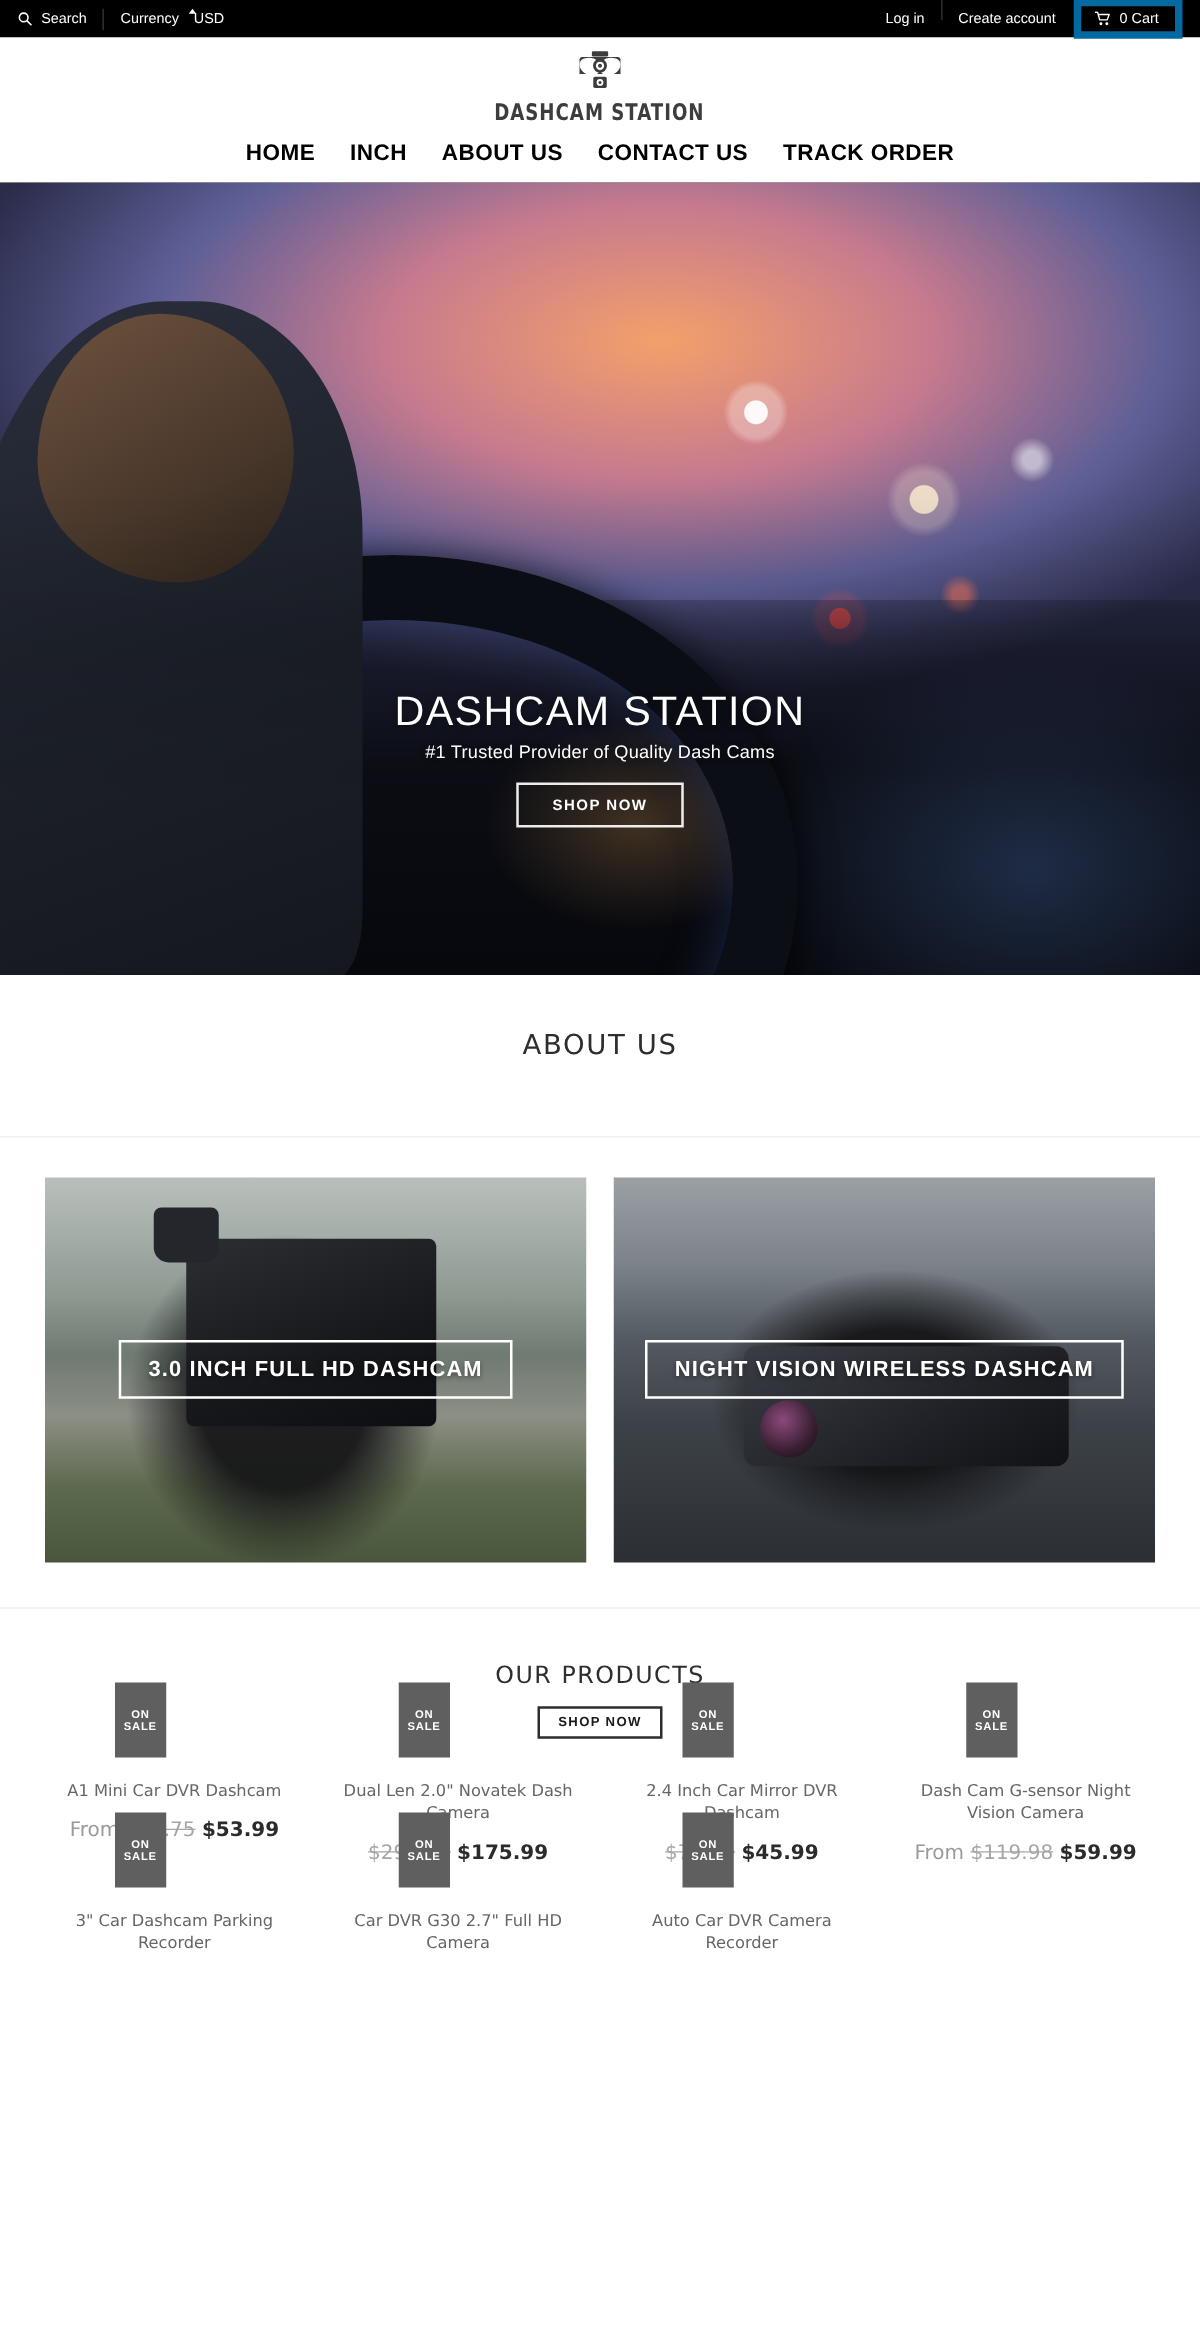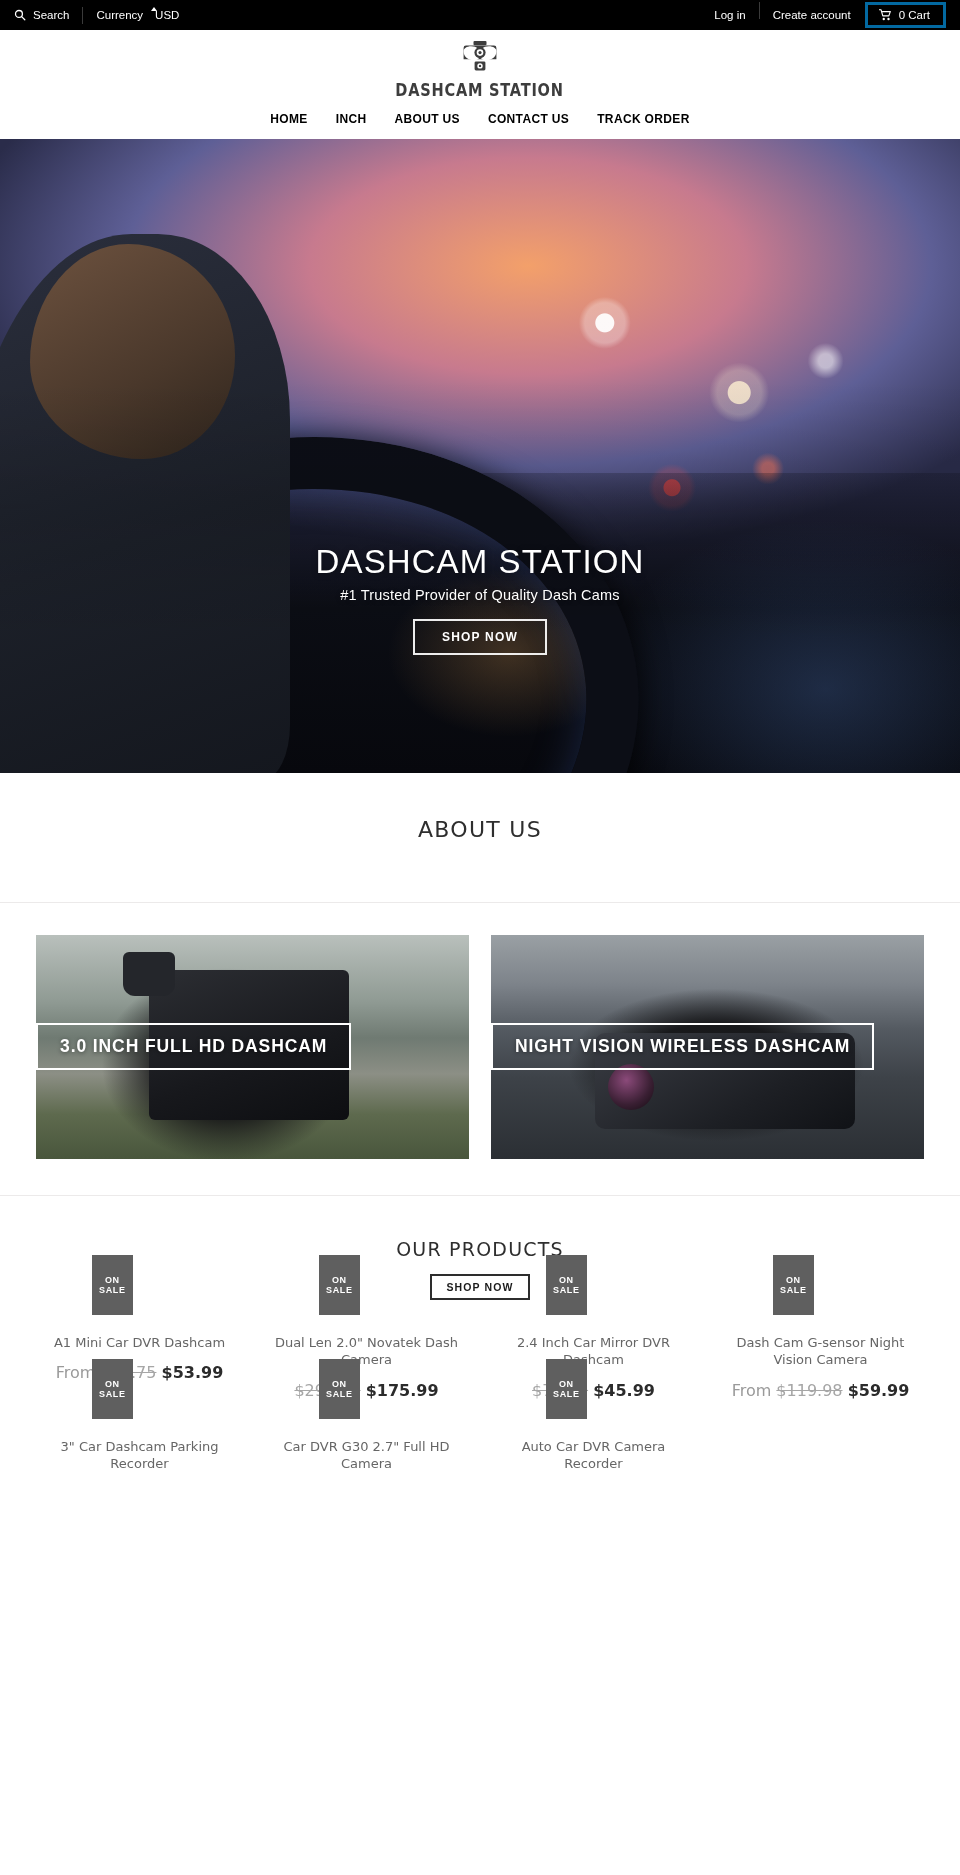--- a/index.html
+++ b/index.html
@@ -43,21 +43,21 @@
   }
   .cur-wrap { position:relative; display:flex; align-items:center; margin-left:4px; }
   .cur-caret {
     position:absolute; left: 4px; top: -2px;
     width:0; height:0;
     border-left:3px solid transparent;
     border-right:3px solid transparent;
     border-bottom:4px solid #fff;
   }
   .cart-btn {
-    border: 3px solid #0369a1;
+    border: 6px solid #0369a1;
     padding: 4px 13px 4px 11px;
     display:flex; align-items:center;
     color:#fff; text-decoration:none;
     font-size: 11.5px;
     margin-left: 14px;
   }
   .cart-ico { margin-right:7px; display:inline-flex; }
 
   
   .header {
@@ -83,21 +83,21 @@
   .nav {
     display:flex;
     justify-content:center;
     align-items:center;
     padding: 10px 0 13px;
     background:#fff;
   }
   .nav a {
     color:#000;
     text-decoration:none;
-    font-size: 12px;
+    font-size: 18px;
     font-weight: 700;
     letter-spacing: 0.35px;
     margin: 0 14px;
     white-space:nowrap;
   }
 
   
   .hero {
     position:relative;
     height: 634px;
@@ -211,24 +211,25 @@
   .collections {
     display:flex;
     gap: 22px;
     padding: 32px 36px 36px;
     background:#fff;
     border-bottom: 1px solid #eceaea;
   }
   .coll {
     position:relative;
     flex:1;
-    height: 224px;
+    height: 308px;
     overflow:hidden;
     display:flex;
     align-items:center;
+    justify-content:center;
     text-decoration:none;
   }
   .coll-a {
     background:
       radial-gradient(ellipse 40% 60% at 44% 58%, rgba(20,20,22,0.92) 0 38%, rgba(20,20,22,0) 72%),
       linear-gradient(180deg, #b9c0bc 0%, #8f9a93 30%, #6f7a72 46%, #8c8f85 62%, #5e6a4e 80%, #49563c 100%);
   }
   .coll-a::before {
     content:""; position:absolute; left:26%; top:16%;
     width: 200px; height: 150px;

